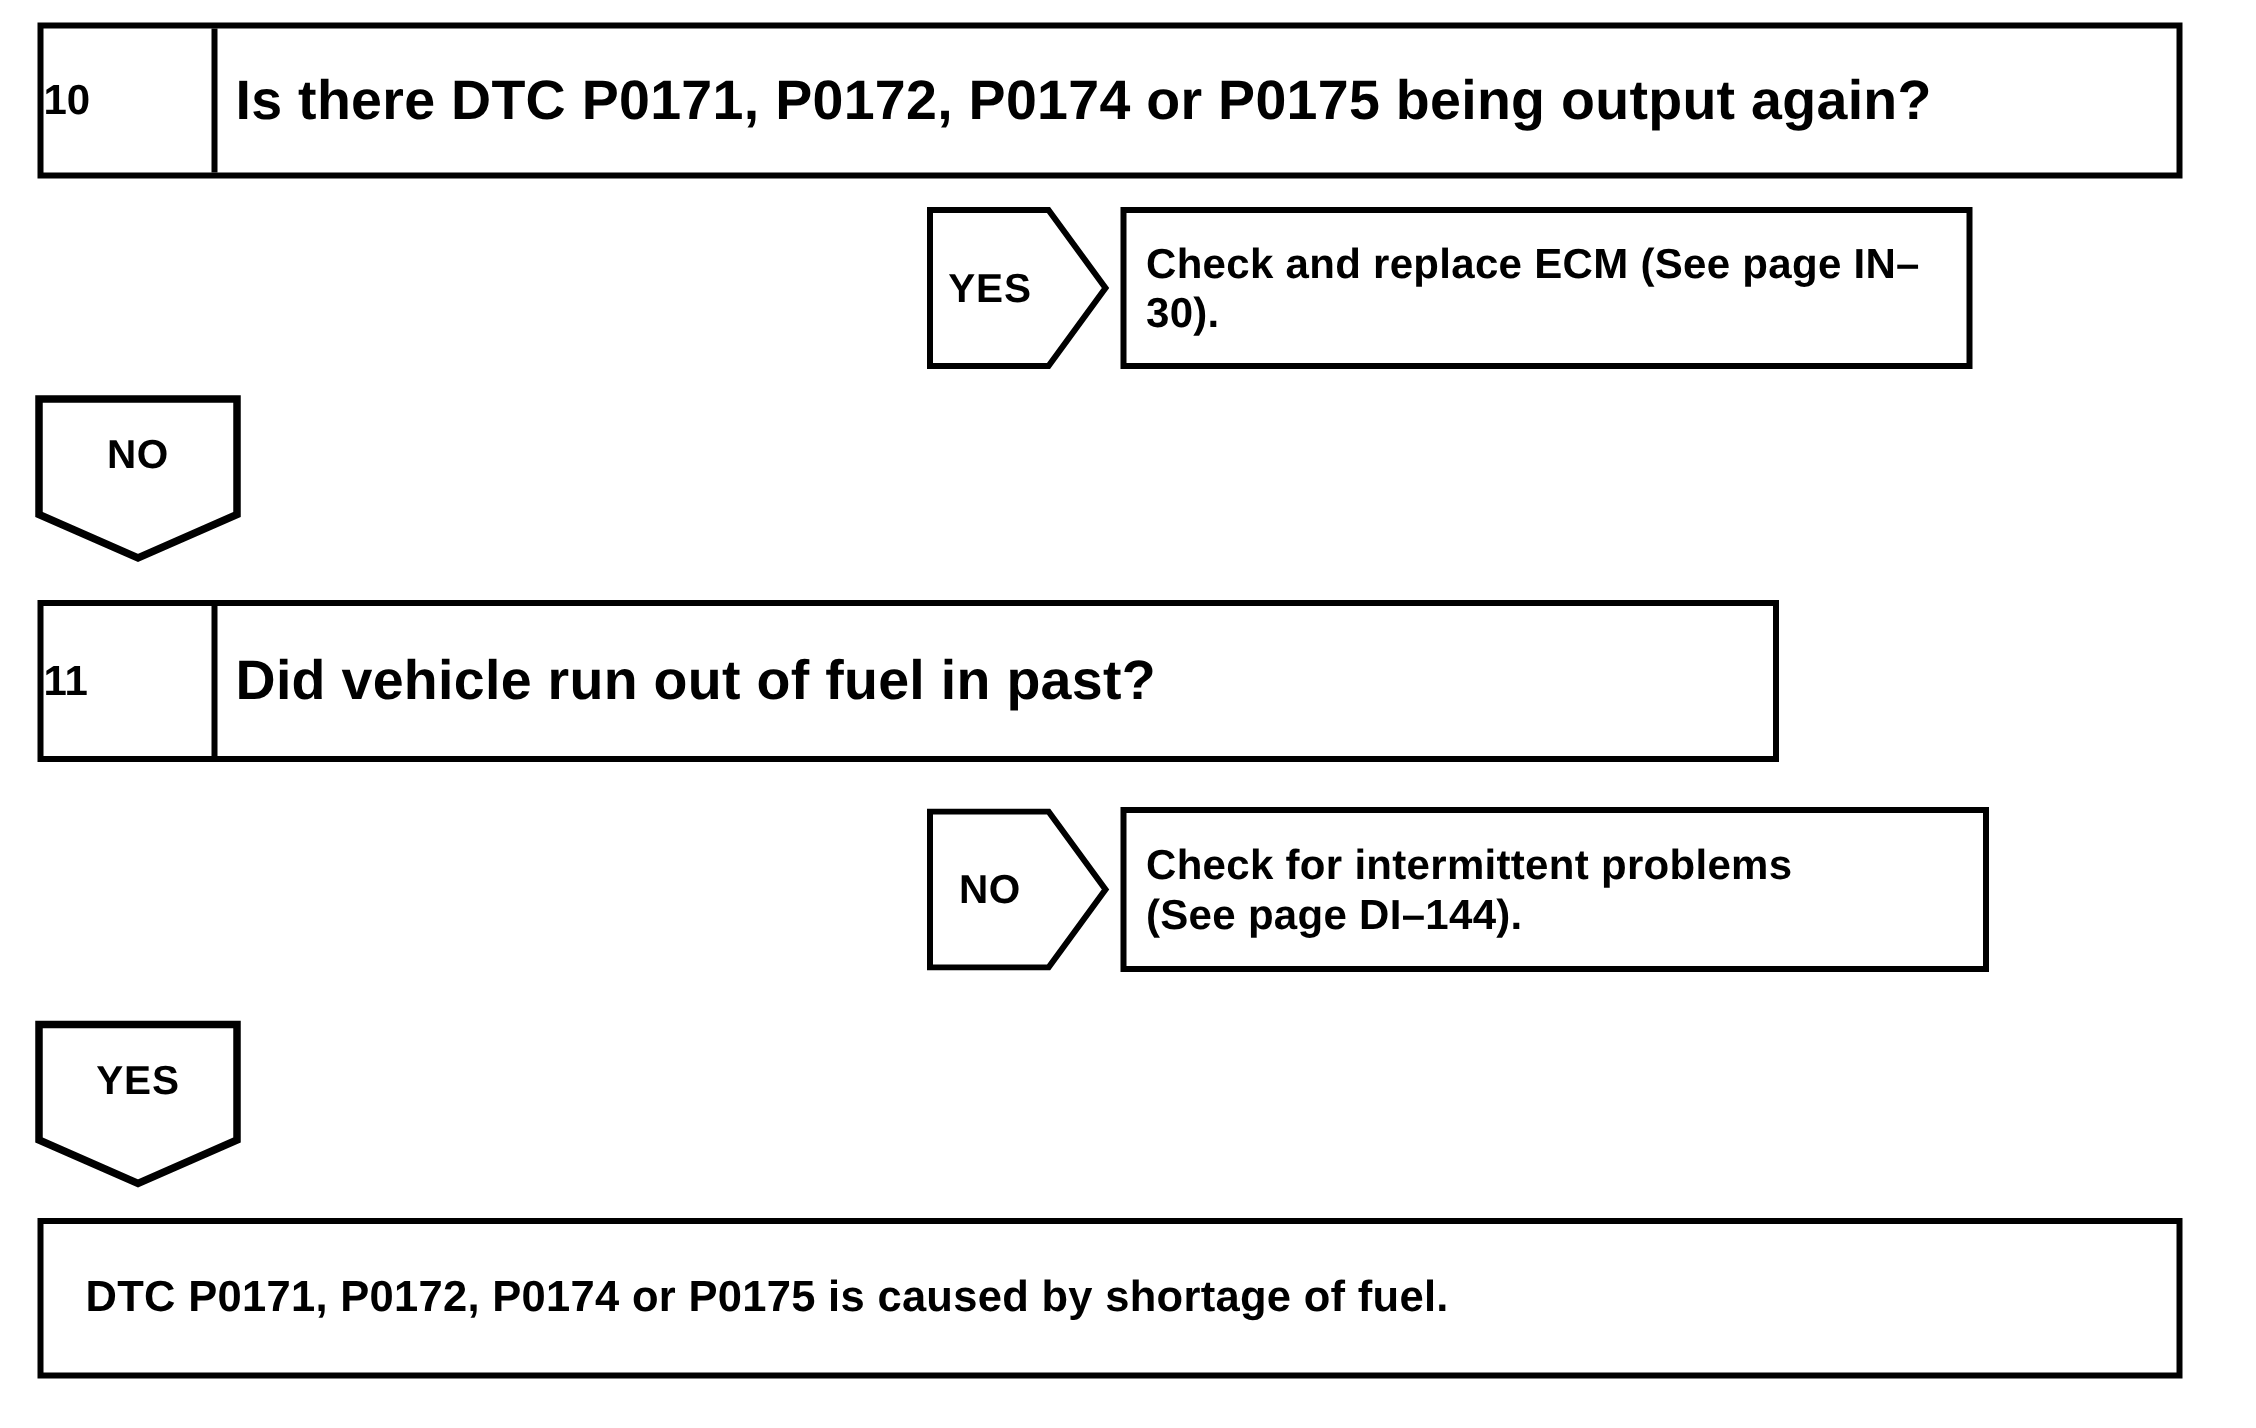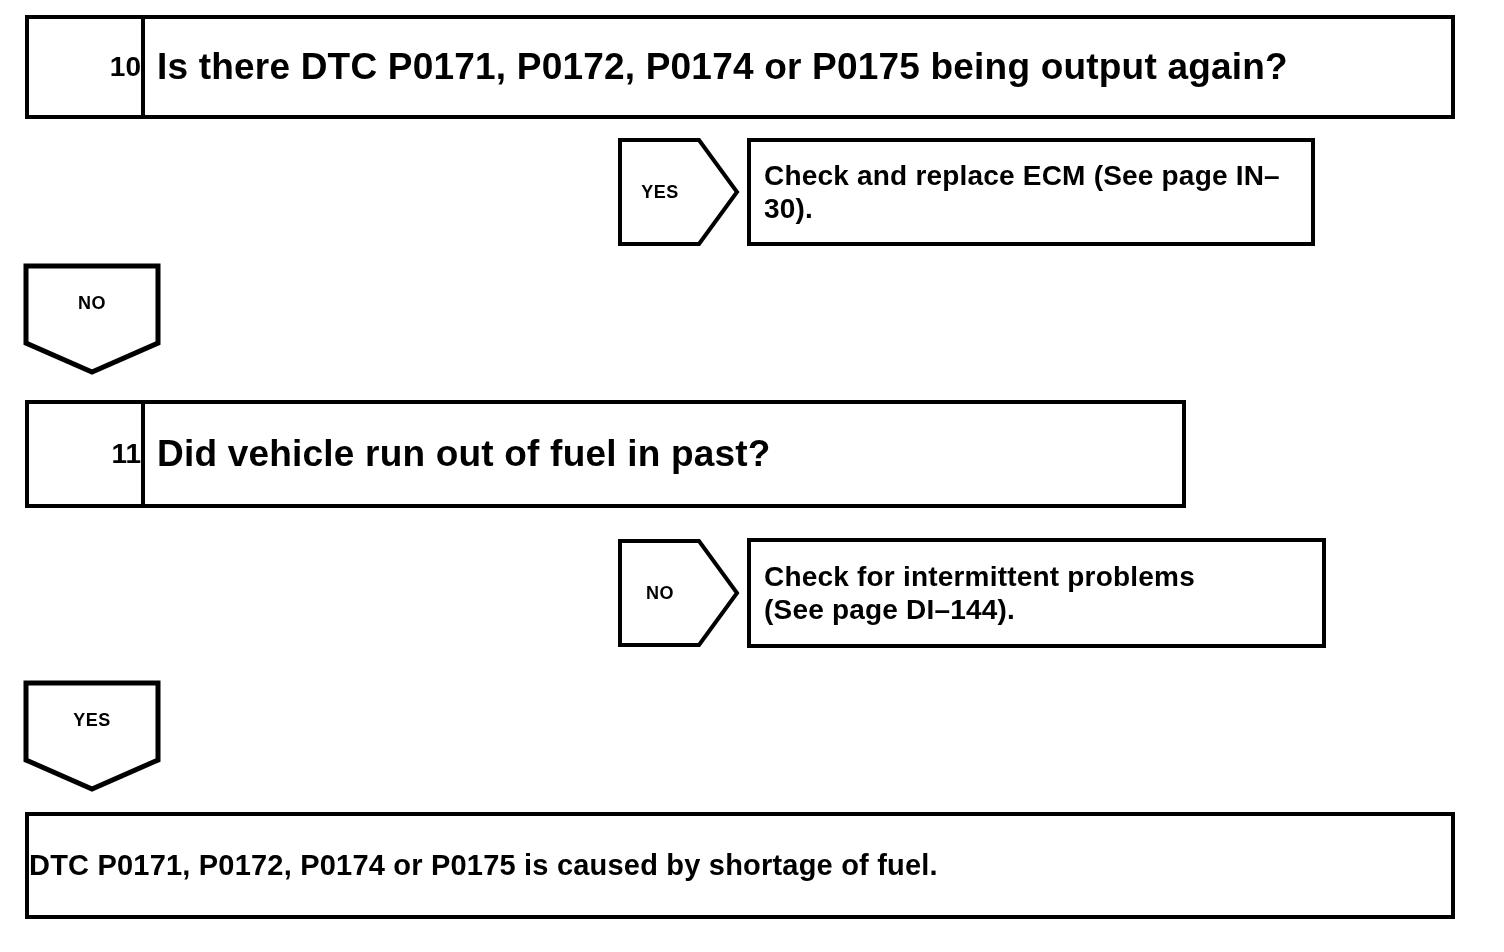--- a/index.html
+++ b/index.html
@@ -22,21 +22,21 @@
     border: 4px solid #000000;
     background: #ffffff;
     display: flex;
     box-sizing: border-box;
   }
   .numcell {
     width: 112px;
     border-right: 4px solid #000000;
     display: flex;
     align-items: center;
-    justify-content: flex-end;
+    justify-content: flex-start;
     font-size: 28px;
     flex-shrink: 0;
   }
   .qtext {
     flex: 1;
     display: flex;
     align-items: center;
     padding-left: 12px;
     font-size: 37px;
     letter-spacing: 0.2px;
@@ -58,21 +58,21 @@
     position: absolute;
   }
   .pent svg {
     display: block;
   }
   .pent .plabel {
     position: absolute;
     display: flex;
     align-items: center;
     justify-content: center;
-    font-size: 18px;
+    font-size: 27px;
     letter-spacing: 0.5px;
   }
   .pent-right .plabel {
     left: 0;
     top: 0;
     width: 84px;
     height: 108px;
   }
   .pent-down .plabel {
     left: 0;
@@ -80,20 +80,21 @@
     width: 138px;
     height: 80px;
   }
   .cbox {
     position: absolute;
     border: 4px solid #000000;
     background: #ffffff;
     box-sizing: border-box;
     display: flex;
     align-items: center;
+    padding-left: 28px;
     font-size: 29px;
     letter-spacing: 0.2px;
   }
   
   #q10   { left: 25px;  top: 15px;  width: 1430px; height: 104px; }
   #p10y  { left: 618px; top: 138px; }
   #r10   { left: 747px; top: 138px; width: 568px;  height: 108px; }
   #p10n  { left: 23px;  top: 263px; }
   #q11   { left: 25px;  top: 400px; width: 1161px; height: 108px; }
   #p11n  { left: 618px; top: 539px; }

